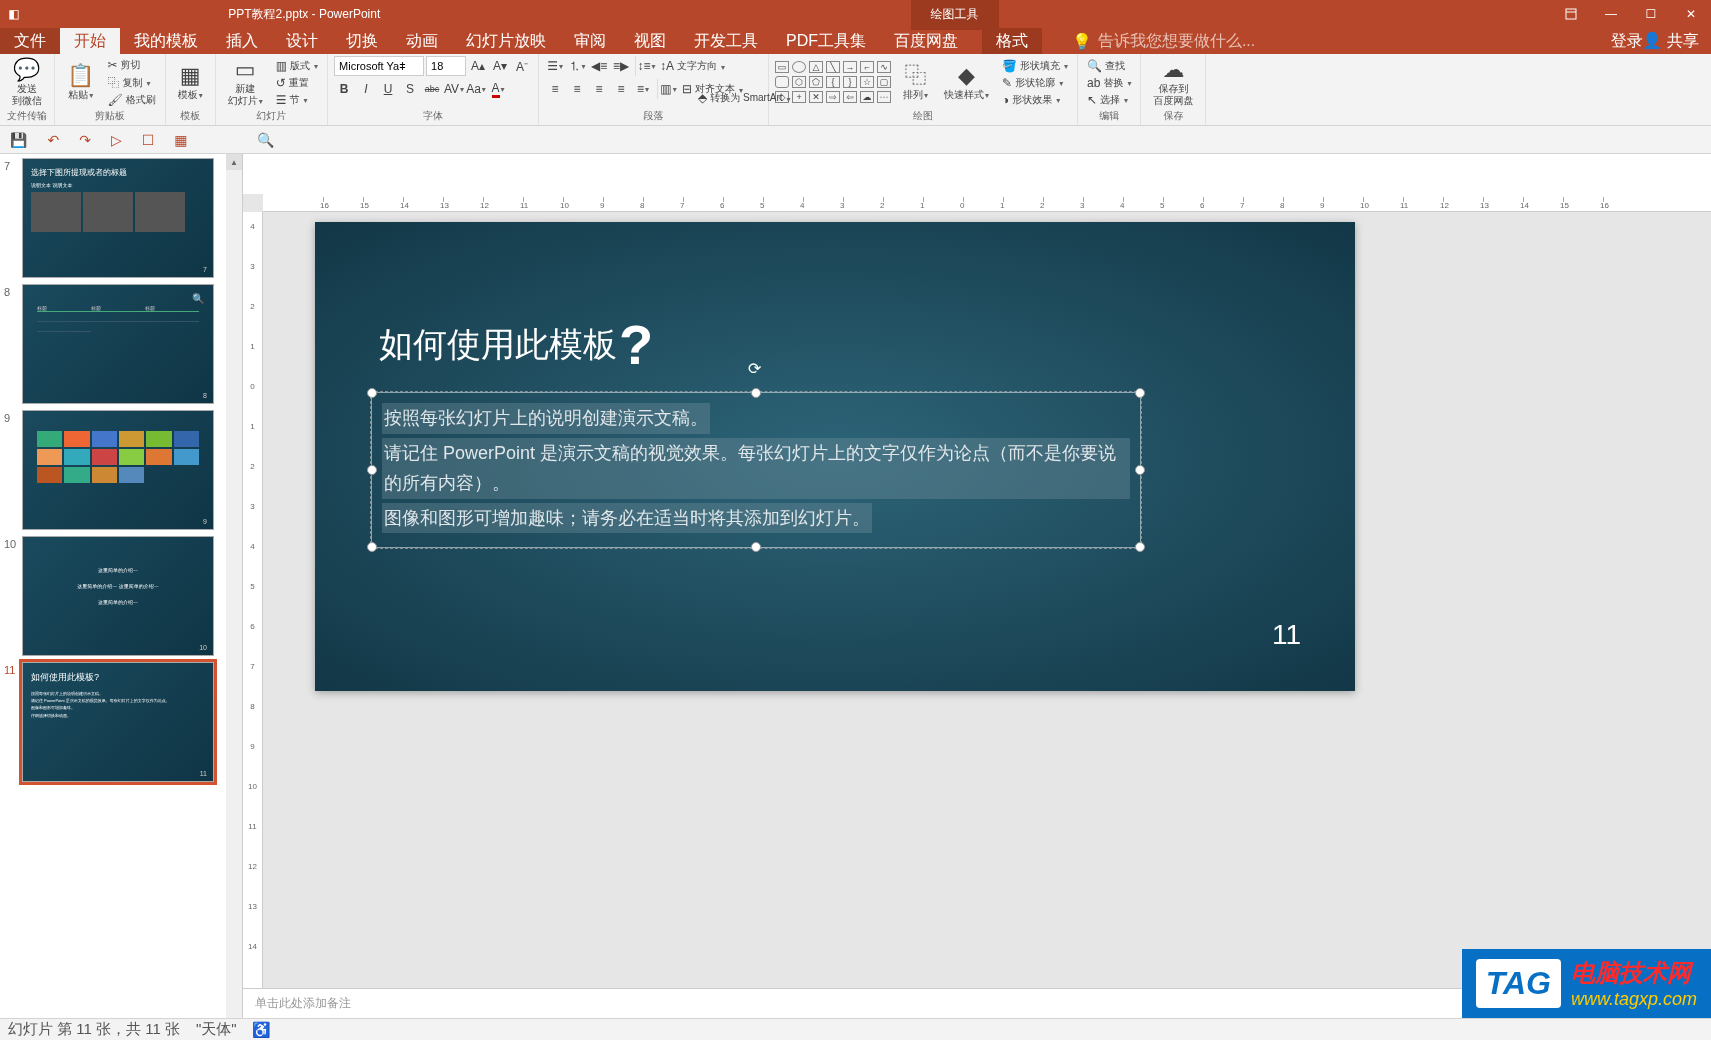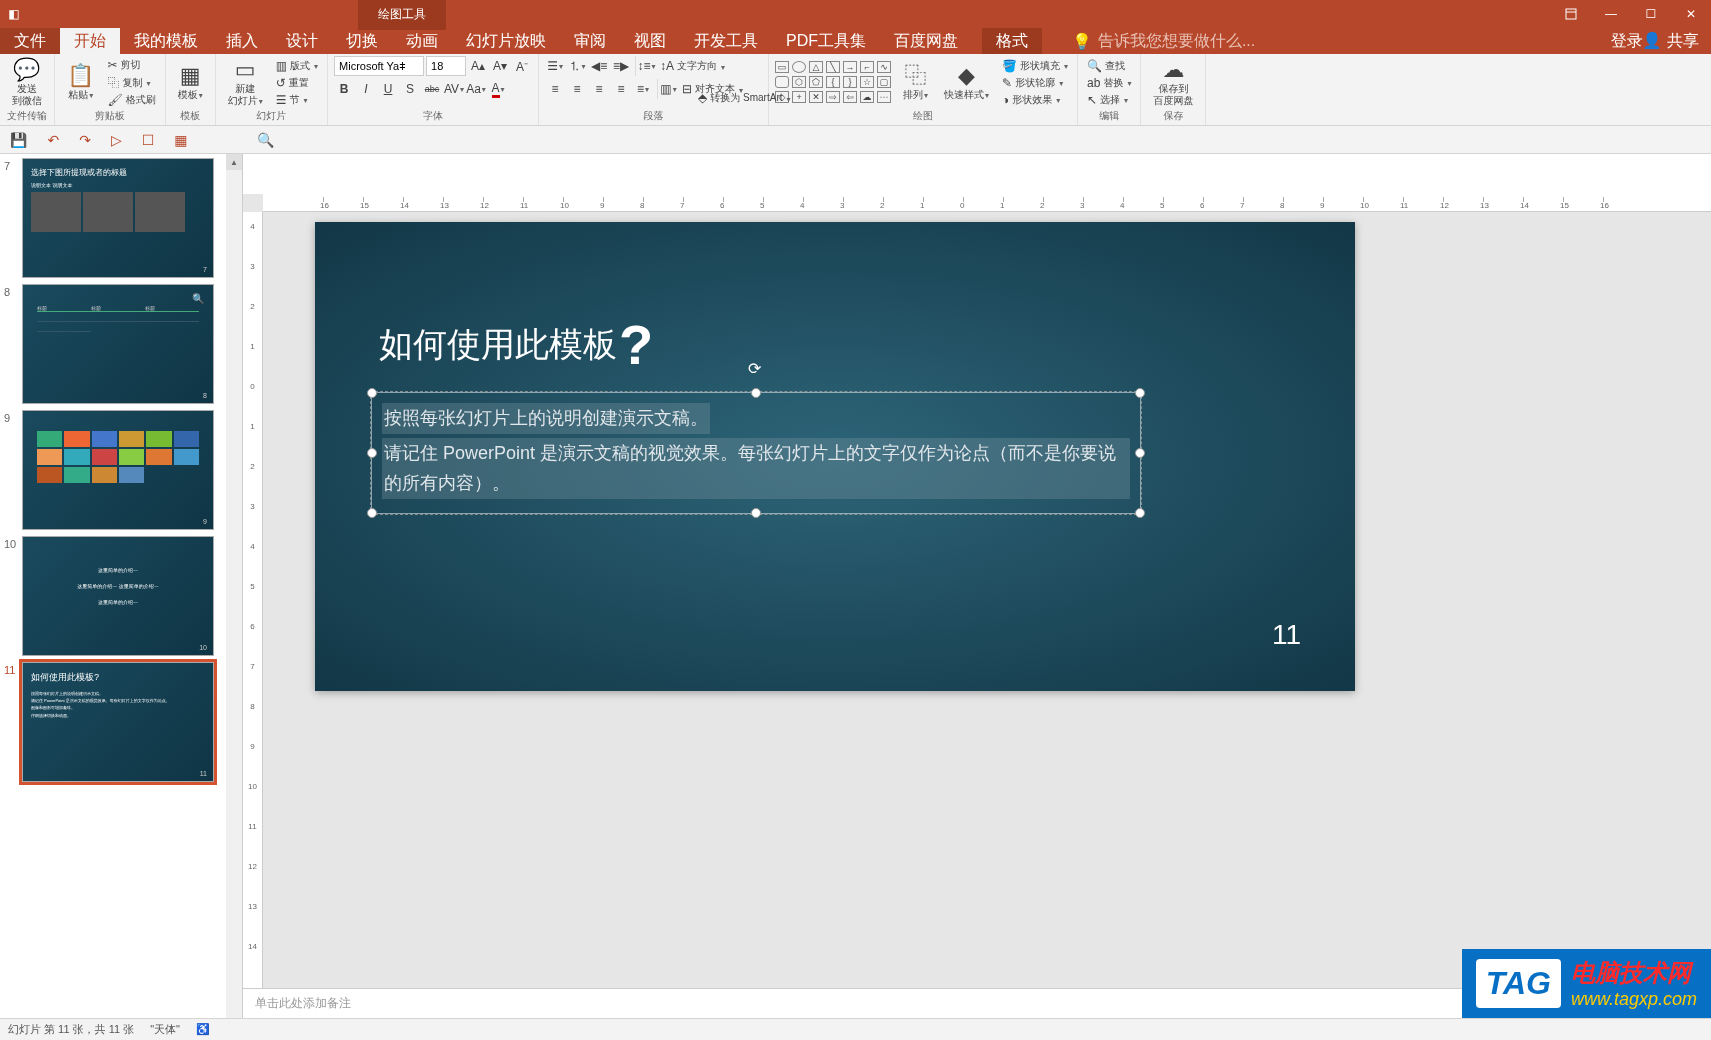--- a/index.html
+++ b/index.html
@@ -86,37 +86,40 @@
 .handle.tm { left: 50%; top: -5px; margin-left:-5px; } .handle.bm { left: 50%; bottom: -5px; margin-left:-5px; }
 .handle.ml { left: -5px; top: 50%; margin-top:-5px; } .handle.mr { right: -5px; top: 50%; margin-top:-5px; }
 .rotate-handle { position: absolute; left: 50%; top: -34px; margin-left: -8px; width: 16px; height: 16px; color: #fff; font-size: 16px; }
 .tb-line { color: #e0e6ea; font-size: 18px; line-height: 1.7; background: rgba(120,150,160,0.35); margin-bottom: 4px; display: inline-block; padding: 0 2px; }
 .slide-num { position: absolute; right: 54px; bottom: 40px; color: #fff; font-size: 28px; }
 
 
 .notes { height: 30px; background: #fff; border-top: 1px solid #ccc; padding: 6px 12px; font-size: 12px; color: #999; }
 
 
-.status-bar { height: 22px; background: #f3f3f3; border-top: 1px solid #d4d4d4; display: flex; align-items: center; font-size: 11px; color: #555; padding: 0 8px; }
+.status-bar { height: 22px; background: #f3f3f3; border-top: 1px solid #d4d4d4; display: flex; align-items: center; font-size: 15px; color: #555; padding: 0 8px; }
 .status-bar .sb-item { margin-right: 16px; }
 
 
 .watermark { position: absolute; right: 0; bottom: 22px; background: #0770c5; color: #fff; padding: 8px 14px; display: flex; align-items: center; gap: 10px; font-size: 14px; }
 .watermark .tag { background: #fff; color: #0770c5; font-weight: bold; padding: 6px 10px; font-size: 32px; font-style: italic; border-radius: 4px; }
 .watermark .wm-text { display: flex; flex-direction: column; }
 .watermark .wm-text .cn { color: #ff2a2a; font-weight: bold; font-size: 24px; font-style: italic; }
 .watermark .wm-text .url { color: #ffcc00; font-size: 18px; font-style: italic; }
 
 .arrow-down::after { content: "▾"; font-size: 8px; margin-left: 1px; color: #666; }
 </style>
 </head>
 <body>
 
 <div class="title-bar">
   <div class="app-icon">◧</div>
+  <div class="title">
+    <span class="doc-title">PPT教程2.pptx - PowerPoint</span>
+  </div>
   <div class="tools-tab">绘图工具</div>
   <div style="flex:1"></div>
   <div class="win-controls">
     <div class="win-btn">
         <svg width="14" height="14">
           <rect x="2" y="2" width="10" height="10" fill="none" stroke="#fff" stroke-width="1"></rect>
           <line x1="2" y1="5" x2="12" y2="5" stroke="#fff"></line>
         </svg>
       </div>
     <div class="win-btn">—</div>
@@ -627,20 +630,21 @@
             <div class="handle tl"></div>
             <div class="handle tm"></div>
             <div class="handle tr"></div>
             <div class="handle ml"></div>
             <div class="handle mr"></div>
             <div class="handle bl"></div>
             <div class="handle bm"></div>
             <div class="handle br"></div>
             <div><span class="tb-line">按照每张幻灯片上的说明创建演示文稿。</span></div>
             <div><span class="tb-line">请记住 PowerPoint 是演示文稿的视觉效果。每张幻灯片上的文字仅作为论点（而不是你要说的所有内容）。</span></div>
+            <div><span class="tb-line">图像和图形可增加趣味；请务必在适当时将其添加到幻灯片。</span></div>
           </div>
           <div class="slide-num">11</div>
         </div>
       </div>
     </div>
     <div class="notes">单击此处添加备注</div>
   </div>
 </div>
 
 <div class="status-bar">

